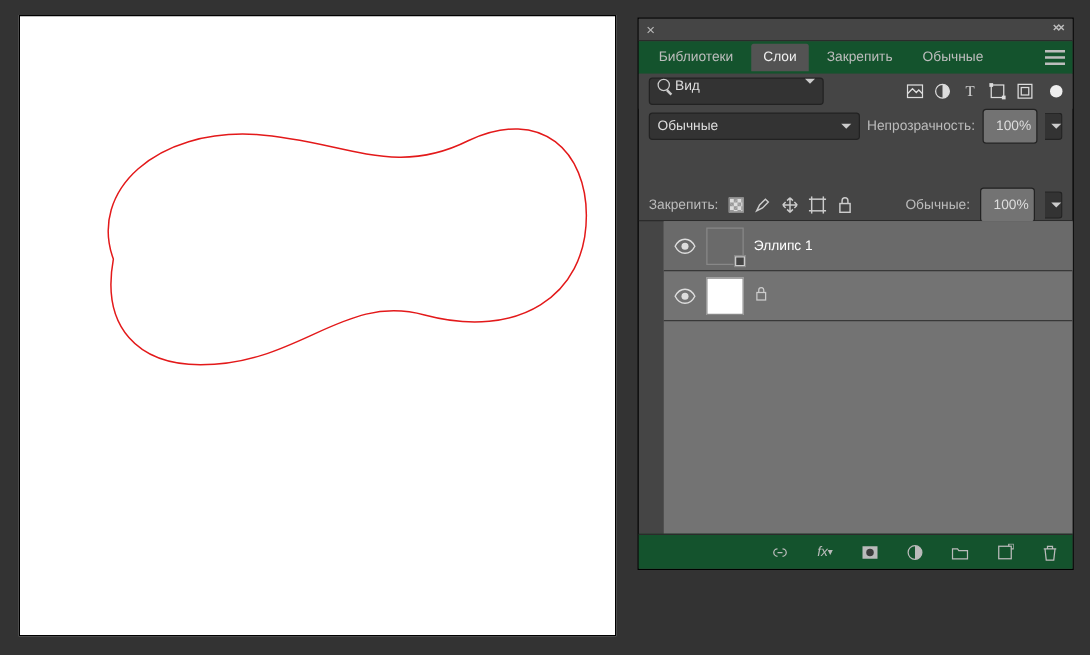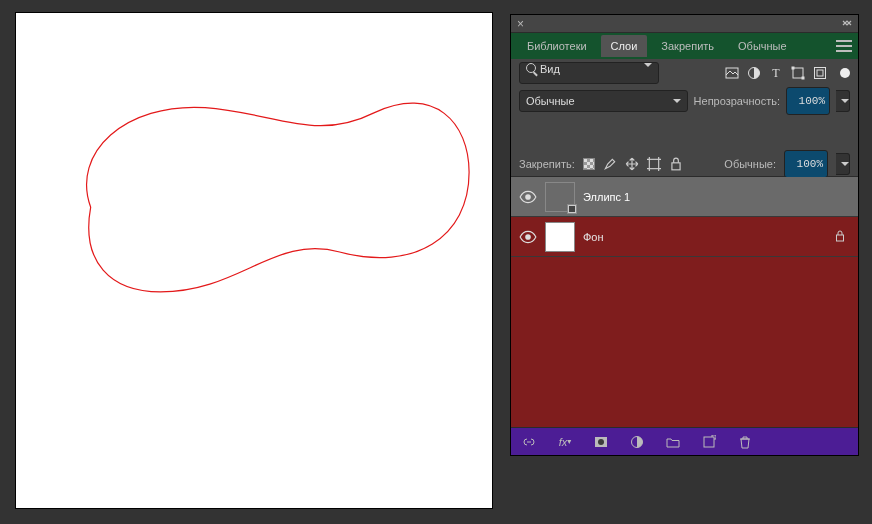--- a/index.html
+++ b/index.html
@@ -122,24 +122,23 @@
   }
 
   .blend-row { height:28px; padding:0 8px; display:flex; align-items:center; gap:6px; }
   .blend-select {
     flex:1; background:#333; border:1px solid #222; height:22px;
     border-radius:3px; padding:0 6px; color:#ddd; display:flex; align-items:center;
     cursor:pointer;
   }
   .label { color:#bbb; }
   .pct {
-    background:#0c4a6e;border:1px solid #222;height:22px;border-radius:3px;
+    background:#737373;border:1px solid #222;height:22px;border-radius:3px;
     padding:13px 4px;color:#ddd;display:flex;align-items:center;min-width:44px;
     justify-content:flex-end;
-    font-family:Liberation Mono, monospace;
   }
   .pct-caret {
     width:14px;height:22px;background:#333;border:1px solid #222;
     border-left:none;border-radius:0 3px 3px 0;display:flex;align-items:center;
     justify-content:center;cursor:pointer;
   }
 
   .lock-row {
     height:26px;padding:0 8px;display:flex;align-items:center;gap:8px;
     border-bottom:1px solid #2b2b2b;
@@ -151,21 +150,21 @@
     background-image:
       linear-gradient(45deg,#999 25%,transparent 25%),
       linear-gradient(-45deg,#999 25%,transparent 25%),
       linear-gradient(45deg,transparent 75%,#999 75%),
       linear-gradient(-45deg,transparent 75%,#999 75%);
     background-size:6px 6px;
     background-position:0 0,0 3px,3px -3px,-3px 0;
     background-color:#ddd;
   }
 
-  .layers { background:#7f1d1d; min-height:250px; }
+  .layers { background:#737373; min-height:250px;margin-left:20px; }
   .layer-row {
     height:40px;display:flex;align-items:center;gap:8px;padding:0 8px;
     border-bottom:1px solid #383838;cursor:pointer;
   }
   .layer-row.selected { background:#6a6a6a; color:#fff; }
   .eye {
     width:18px;height:18px;display:flex;align-items:center;justify-content:center;
     color:#ddd;
   }
   .thumb {
@@ -179,22 +178,22 @@
     justify-content:center;
   }
   .thumb-shape-ind::after{
     content:"";width:6px;height:6px;border:1px solid #ccc;
   }
   .layer-name { flex:1; color:#e6e6e6; }
   .layer-row.selected .layer-name{color:#fff;}
   .lock-mini { color:#ccc; margin-right:4px; }
 
   .panel-footer {
-    height:28px;background:#4c1d95;border-top:1px solid #2b2b2b;
-    display:flex;align-items:center;gap:20px;
+    height:28px;background:#14532d;border-top:1px solid #2b2b2b;
+    display:flex;align-items:center;justify-content:flex-end;gap:20px;
     padding:0 10px;
   }
   .panel-footer .ico{color:#bbb;}
 </style>
 </head>
 <body>
 
 <div class="canvas">
   <svg viewBox="0 0 478 497">
     <path d="M 75 195
@@ -335,21 +334,20 @@
     </div>
 
     <div class="layer-row">
       <div class="eye">
         <svg viewBox="0 0 16 16">
             <path d="M1 8 C3 4 6 3 8 3 C10 3 13 4 15 8 C13 12 10 13 8 13 C6 13 3 12 1 8 Z" fill="none" stroke="currentColor"></path>
             <circle cx="8" cy="8" r="2.5" fill="currentColor"></circle>
           </svg>
       </div>
       <div class="thumb" style="background:#fff"></div>
-      <span class="layer-name">Фон</span>
       <span class="lock-mini">
         <svg width="12" height="12" viewBox="0 0 12 12">
             <rect x="2.5" y="5" width="7" height="6" fill="none" stroke="currentColor"></rect>
             <path d="M4 5 L4 3 A2 2 0 0 1 8 3 L8 5" fill="none" stroke="currentColor"></path>
           </svg>
       </span>
     </div>
 
   </div>
 

